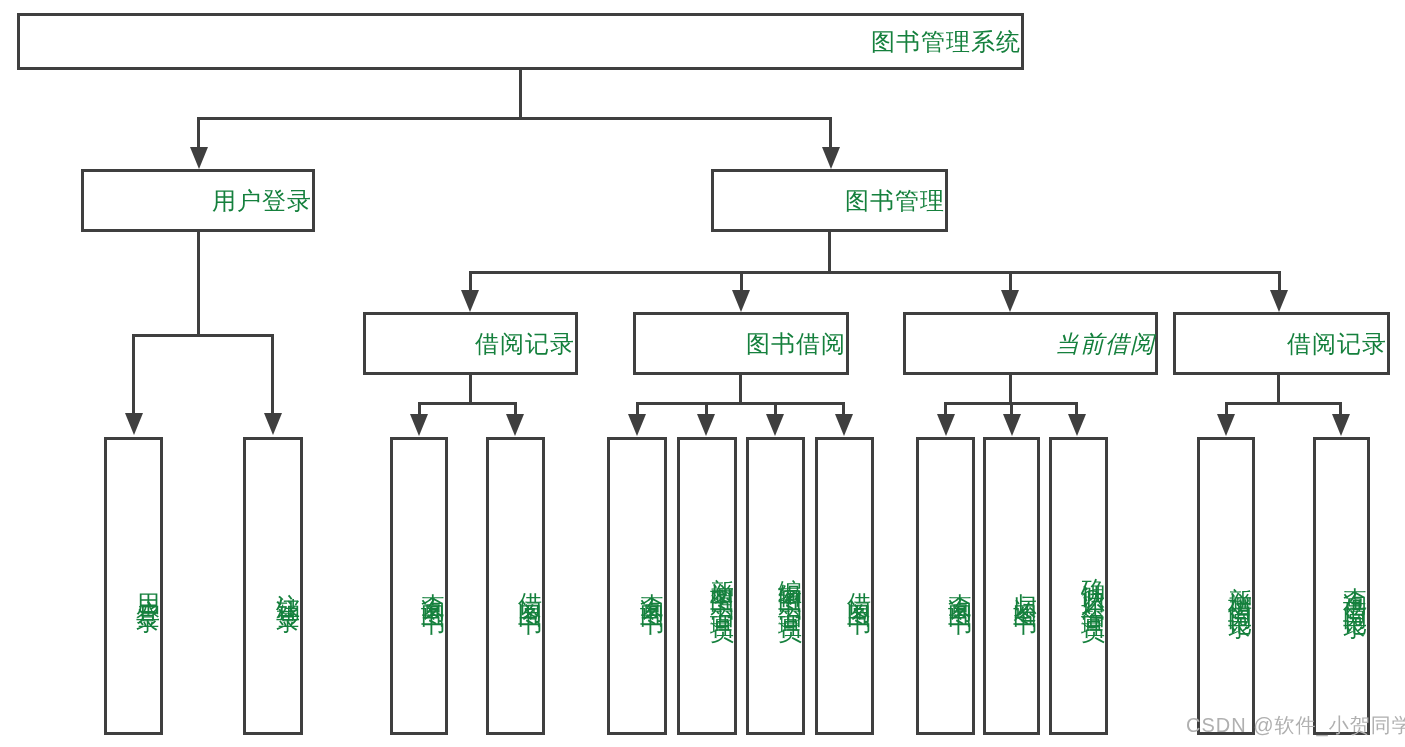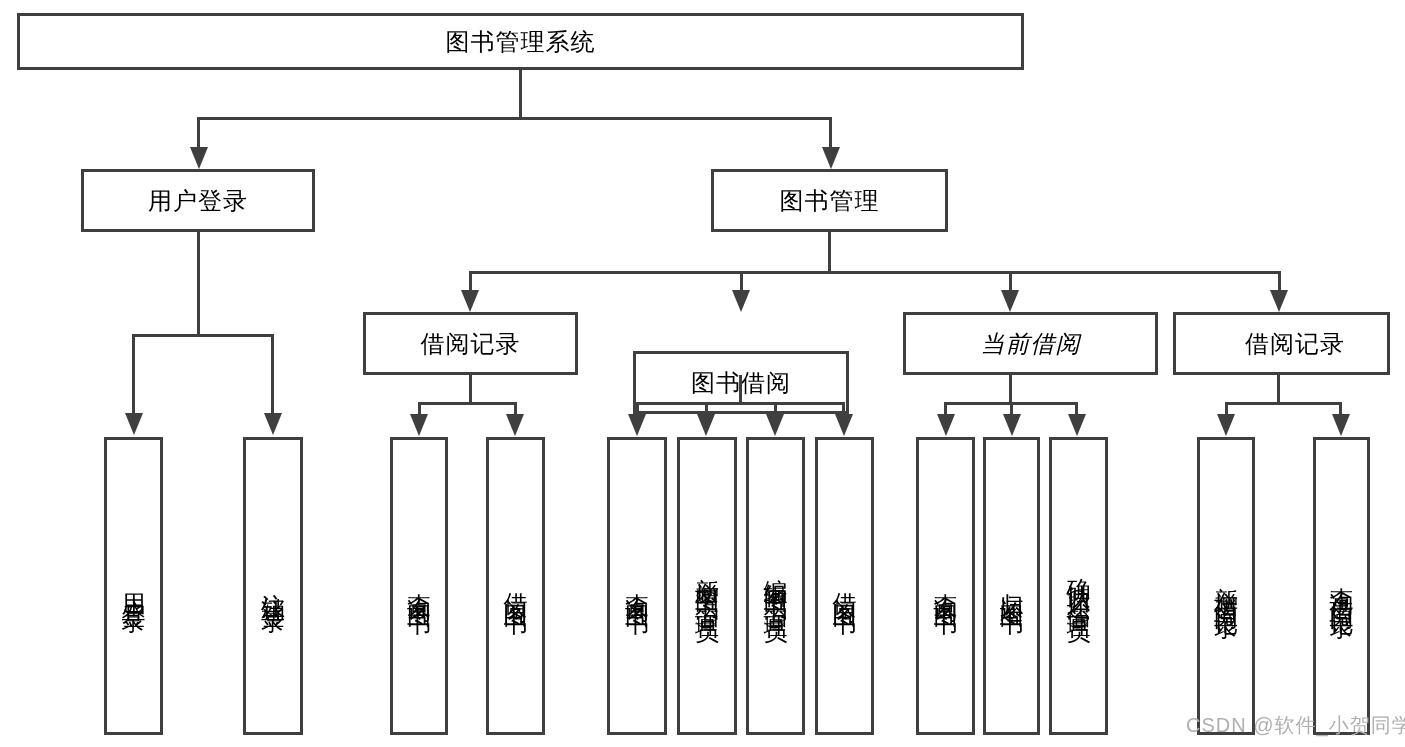--- a/index.html
+++ b/index.html
@@ -10,22 +10,22 @@
     overflow:hidden;
     font-family:"Liberation Sans", sans-serif;
   }
   .node{
     position:absolute;
     box-sizing:border-box;
     border:3px solid #3f3f3f;
     background:#ffffff;
     display:flex;
     align-items:center;
-    justify-content:center;
-    color:#000000;
+    justify-content:flex-end;
+    color:#15803d;
   }
   .node.h{font-size:24px;letter-spacing:1px;white-space:nowrap;}
   .node.v{font-size:24px;}
   .node.v .lbl{
     writing-mode:vertical-rl;
     text-orientation:mixed;
     letter-spacing:6px;
     line-height:1;
     white-space:nowrap;
   }
@@ -60,21 +60,21 @@
     <span class="lbl">用户登录</span>
   </div>
 
   <div class="node h" style="left:711px;top:169px;width:237px;height:63px;">
     <span class="lbl">图书管理</span>
   </div>
 
   <div class="node h" style="left:363px;top:312px;width:215px;height:63px;">
     <span class="lbl">借阅记录</span>
   </div>
-  <div class="node h" style="left:633px;top:312px;width:216px;height:63px;margin-top:39px;">
+  <div class="node h" style="left:633px;top:312px;width:216px;height:63px;">
     <span class="lbl">图书借阅</span>
   </div>
   <div class="node h" style="left:903px;top:312px;width:255px;height:63px;font-style:italic;">
     <span class="lbl">当前借阅</span>
   </div>
   <div class="node h" style="left:1173px;top:312px;width:217px;height:63px;padding-left:27px;">
     <span class="lbl">借阅记录</span>
   </div>
 
   <div class="node v" style="left:104px;top:437px;width:59px;height:298px;">

